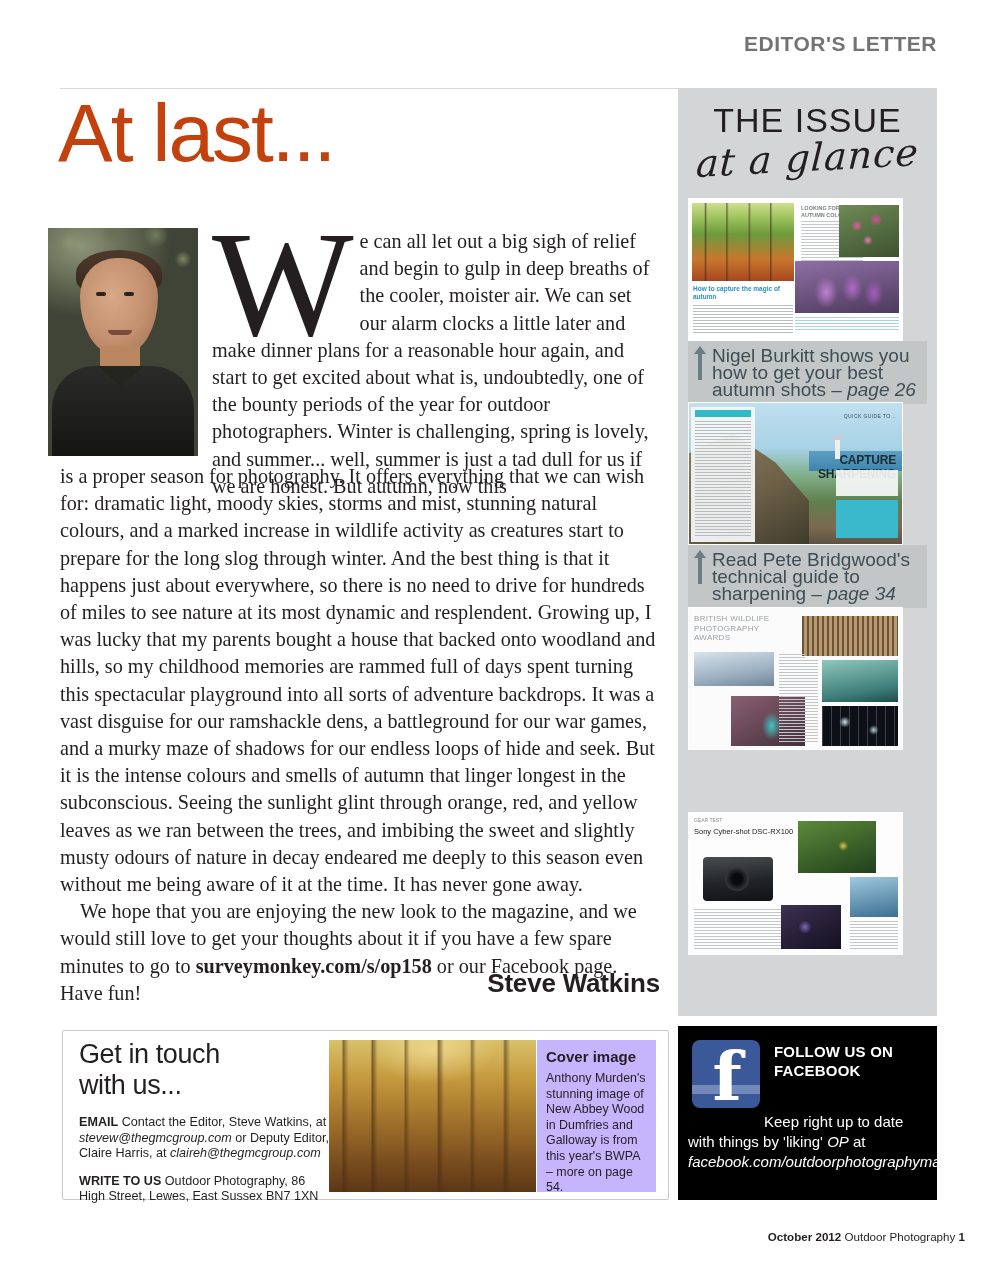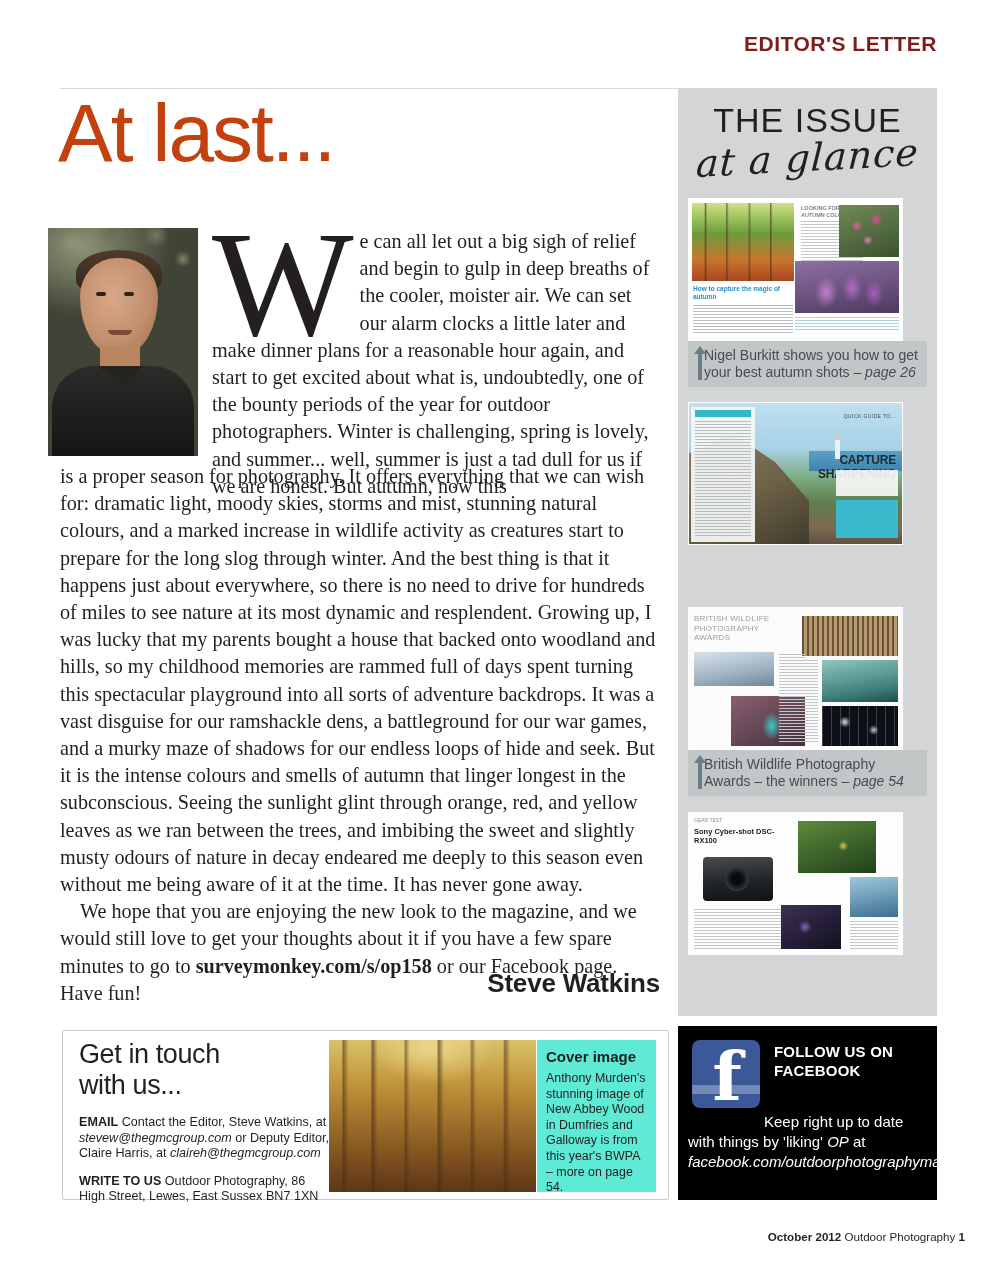--- a/index.html
+++ b/index.html
@@ -28,21 +28,21 @@
     position: absolute;
     left: 0; top: 32px;
     width: 937px;
     text-align: right;
   }
   .header-title {
     font-family: "Liberation Sans", sans-serif;
     font-weight: bold;
     font-size: 21px;
     letter-spacing: 0.5px;
-    color: #7f1d1d;
+    color: #737373;
   }
   .header-rule {
     position: absolute;
     left: 60px; top: 88px;
     width: 877px;
     height: 1px;
     background: #d8d8d8;
   }
 
   
@@ -211,24 +211,24 @@
     position: relative;
     overflow: hidden;
     border: 1px solid #ffffff;
     box-sizing: border-box;
   }
   .sb-caption {
     position: relative;
     width: 239px;
     min-height: 44px;
     background: #c3c6c7;
-    padding: 6px 8px 6px 16px;
+    padding: 6px 8px 6px 24px;
     box-sizing: border-box;
     font-family: "Liberation Sans", sans-serif;
-    font-size: 14px;
+    font-size: 19px;
     line-height: 17px;
     color: #3e4e56;
   }
   .sb-caption .pg { font-style: italic; }
   .arrow {
     position: absolute;
     left: 6px; top: 5px;
     width: 12px; height: 34px;
   }
 
@@ -373,21 +373,21 @@
   }
   .t3-col2 {
     position: absolute; right: 84px; top: 52px; width: 18px; height: 84px;
     background: repeating-linear-gradient(180deg, #c2c6c9 0 1px, transparent 1px 3px);
   }
 
   
   .t4-bg { position: absolute; left: 0; top: 0; right: 0; bottom: 0; background: #fdfdfd; }
   .t4-hdr {
     position: absolute; left: 5px; top: 14px; width: 100px;
-    font-size: 7.5px; font-weight: bold; color: #1d1d1d;
+    font-size: 7.5px; font-weight: normal; color: #1d1d1d;
   }
   .t4-tag { position: absolute; left: 5px; top: 4px; font-size: 5px; color: #8b9196; }
   .t4-cam {
     position: absolute; left: 14px; top: 44px; width: 70px; height: 44px;
     background: linear-gradient(175deg, #4a4d50 0%, #222528 55%, #101214 100%);
     border-radius: 4px;
   }
   .t4-cam:after {
     content: ""; position: absolute; left: 22px; top: 10px; width: 24px; height: 24px;
     border-radius: 50%;
@@ -464,21 +464,21 @@
       linear-gradient(90deg, transparent 36%, rgba(70,45,20,.5) 37%, transparent 39%),
       linear-gradient(90deg, transparent 52%, rgba(70,45,20,.6) 53%, transparent 55.5%),
       linear-gradient(90deg, transparent 68%, rgba(70,45,20,.5) 69%, transparent 71%),
       linear-gradient(90deg, transparent 84%, rgba(70,45,20,.55) 85%, transparent 87.5%),
       radial-gradient(ellipse 90px 50px at 50% 6%, rgba(255,236,170,.55), transparent 70%);
   }
   .cover-box {
     position: absolute;
     left: 474px; top: 9px;
     width: 119px; height: 152px;
-    background: #5eead4;
+    background: #c4b5fd;
     padding: 8px 8px 0 9px;
     box-sizing: border-box;
   }
   .cover-h {
     font-family: "Liberation Sans", sans-serif;
     font-weight: bold;
     font-size: 15px;
     line-height: 18px;
     color: #231f20;
     margin-bottom: 5px;
@@ -628,40 +628,40 @@
           <div class="bar"></div>
           <div class="rows"></div>
         </div>
         <div class="t2-hdr">
           <div class="k">QUICK GUIDE TO...</div>
           <div class="b">CAPTURE SHARPENING</div>
         </div>
         <div class="t2-box2"></div>
         <div class="t2-box"></div>
       </div>
+      <div class="sb-caption">
+        <svg class="arrow" viewBox="0 0 12 34">
+          <path d="M6 0 L12 8 L8 8 L8 34 L4 34 L4 8 L0 8 Z" fill="#6b7c84"></path>
+        </svg>
+        <span>Read Pete Bridgwood's technical guide to sharpening – </span><span class="pg">page 34</span>
+      </div>
     </div>
 
     <div class="sb-item" style="top:519px;">
       <div class="sb-thumb">
         <div class="t3-bg"></div>
         <div class="t3-title">BRITISH WILDLIFE PHOTOGRAPHY AWARDS</div>
         <div class="t3-ice"></div>
         <div class="t3-cave"></div>
         <div class="t3-trees"></div>
         <div class="t3-water"></div>
         <div class="t3-dark"></div>
         <div class="t3-col"></div>
         <div class="t3-col2"></div>
       </div>
-      <div class="sb-caption">
-        <svg class="arrow" viewBox="0 0 12 34">
-          <path d="M6 0 L12 8 L8 8 L8 34 L4 34 L4 8 L0 8 Z" fill="#6b7c84"></path>
-        </svg>
-        <span>British Wildlife Photography Awards – the winners – </span><span class="pg">page 54</span>
-      </div>
     </div>
 
     <div class="sb-item" style="top:724px;">
       <div class="sb-thumb">
         <div class="t4-bg"></div>
         <div class="t4-tag">GEAR TEST</div>
         <div class="t4-hdr">Sony Cyber-shot DSC-RX100</div>
         <div class="t4-cam"></div>
         <div class="t4-lines"></div>
         <div class="t4-green"></div>

